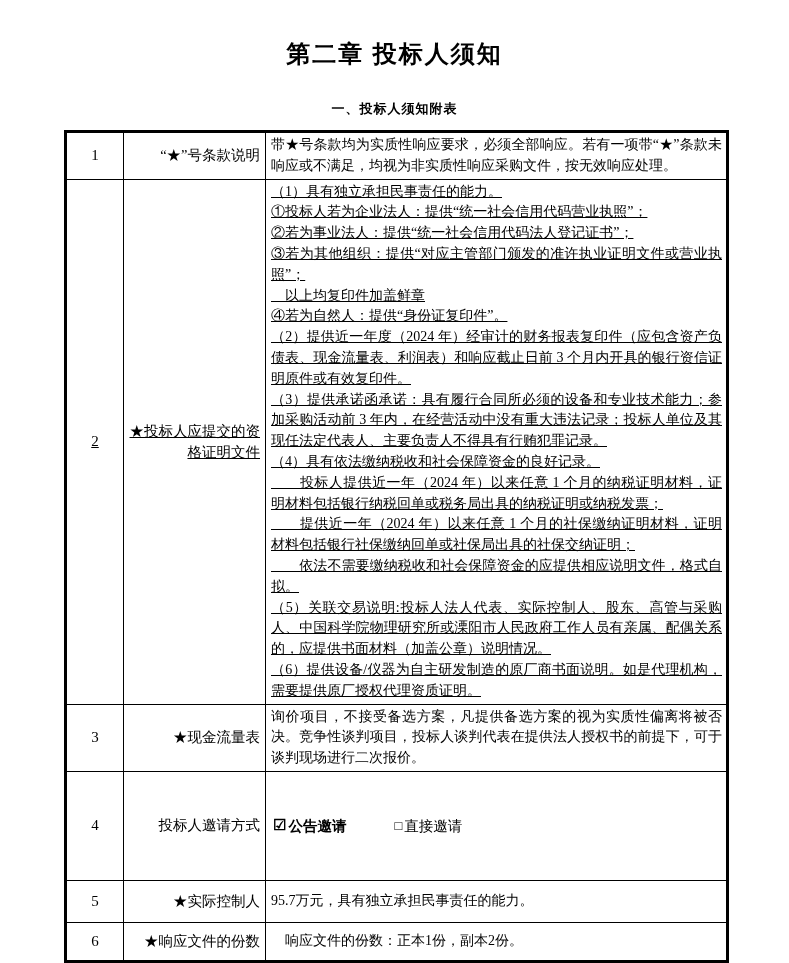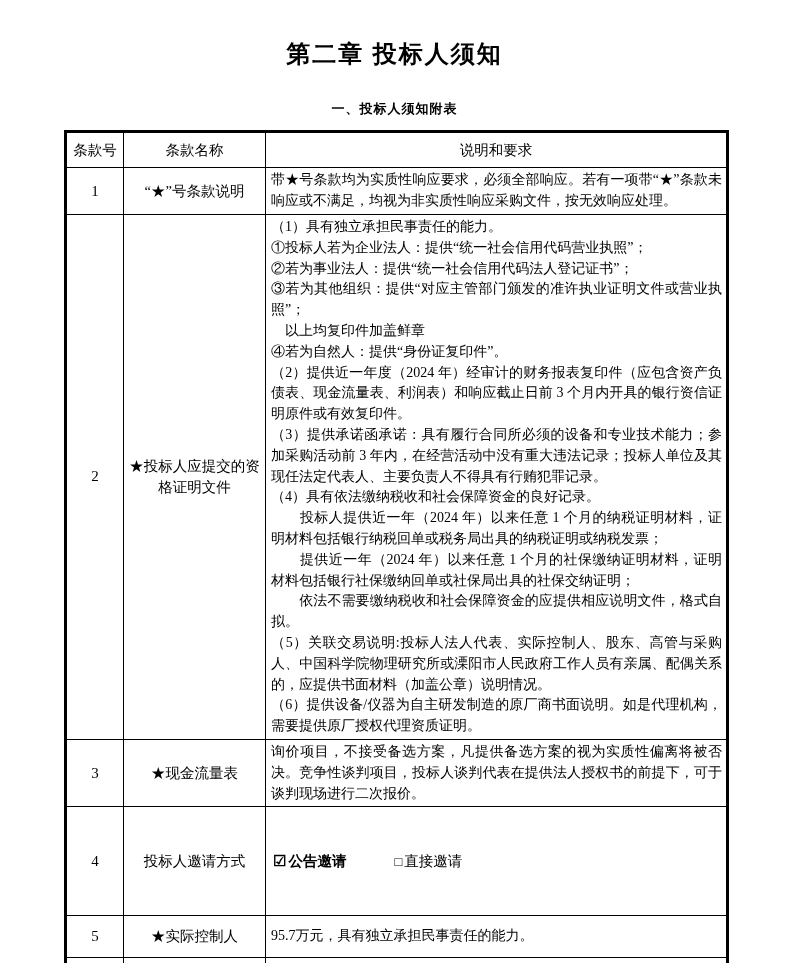--- a/index.html
+++ b/index.html
@@ -46,35 +46,35 @@
     font-size: 14.5px;
     text-align: center;
     height: 36px;
   }
   td.num-cell {
     text-align: center;
     font-size: 15px;
     font-family: "Liberation Serif", "DejaVu Serif", serif;
   }
   td.name-cell {
-    text-align: center;
+    text-align: right;
     font-size: 14.5px;
     padding: 2px 5px;
     line-height: 21px;
   }
   td.desc-cell {
     font-size: 14px;
     line-height: 20.8px;
     padding: 2px 4px 2px 5px;
     text-align: justify;
     white-space: pre-wrap;
     word-break: break-all;
   }
   tr.r1 td { height: 47px; }
-  tr.r2 td { height: 519px; }
+  tr.r2 td { height: 519px; text-decoration: underline; }
   tr.r3 td { height: 61px; }
   tr.r4 td { height: 35px; }
   tr.r5 td { height: 42px; }
   tr.r6 td { height: 39px; }
   .options-wrap {
     display: flex;
     align-items: center;
     gap: 48px;
     font-size: 14.5px;
     padding-left: 2px;
@@ -91,25 +91,20 @@
 <h1 class="doc-title">第二章 投标人须知</h1>
 <h2 class="doc-subtitle">一、投标人须知附表</h2>
 
 <table class="clause-table">
   <colgroup>
     <col style="width:58px">
     <col style="width:142px">
     <col style="width:462px">
   </colgroup>
   <tbody>
-      <tr>
-    <th>条款号</th>
-    <th>条款名称</th>
-    <th>说明和要求</th>
-  </tr>
 
   <tr class="r1">
     <td class="num-cell">1</td>
     <td class="name-cell">“★”号条款说明</td>
     <td class="desc-cell">带★号条款均为实质性响应要求，必须全部响应。若有一项带“★”条款未响应或不满足，均视为非实质性响应采购文件，按无效响应处理。</td>
   </tr>
 
   <tr class="r2">
     <td class="num-cell">2</td>
     <td class="name-cell">★投标人应提交的资格证明文件</td>

